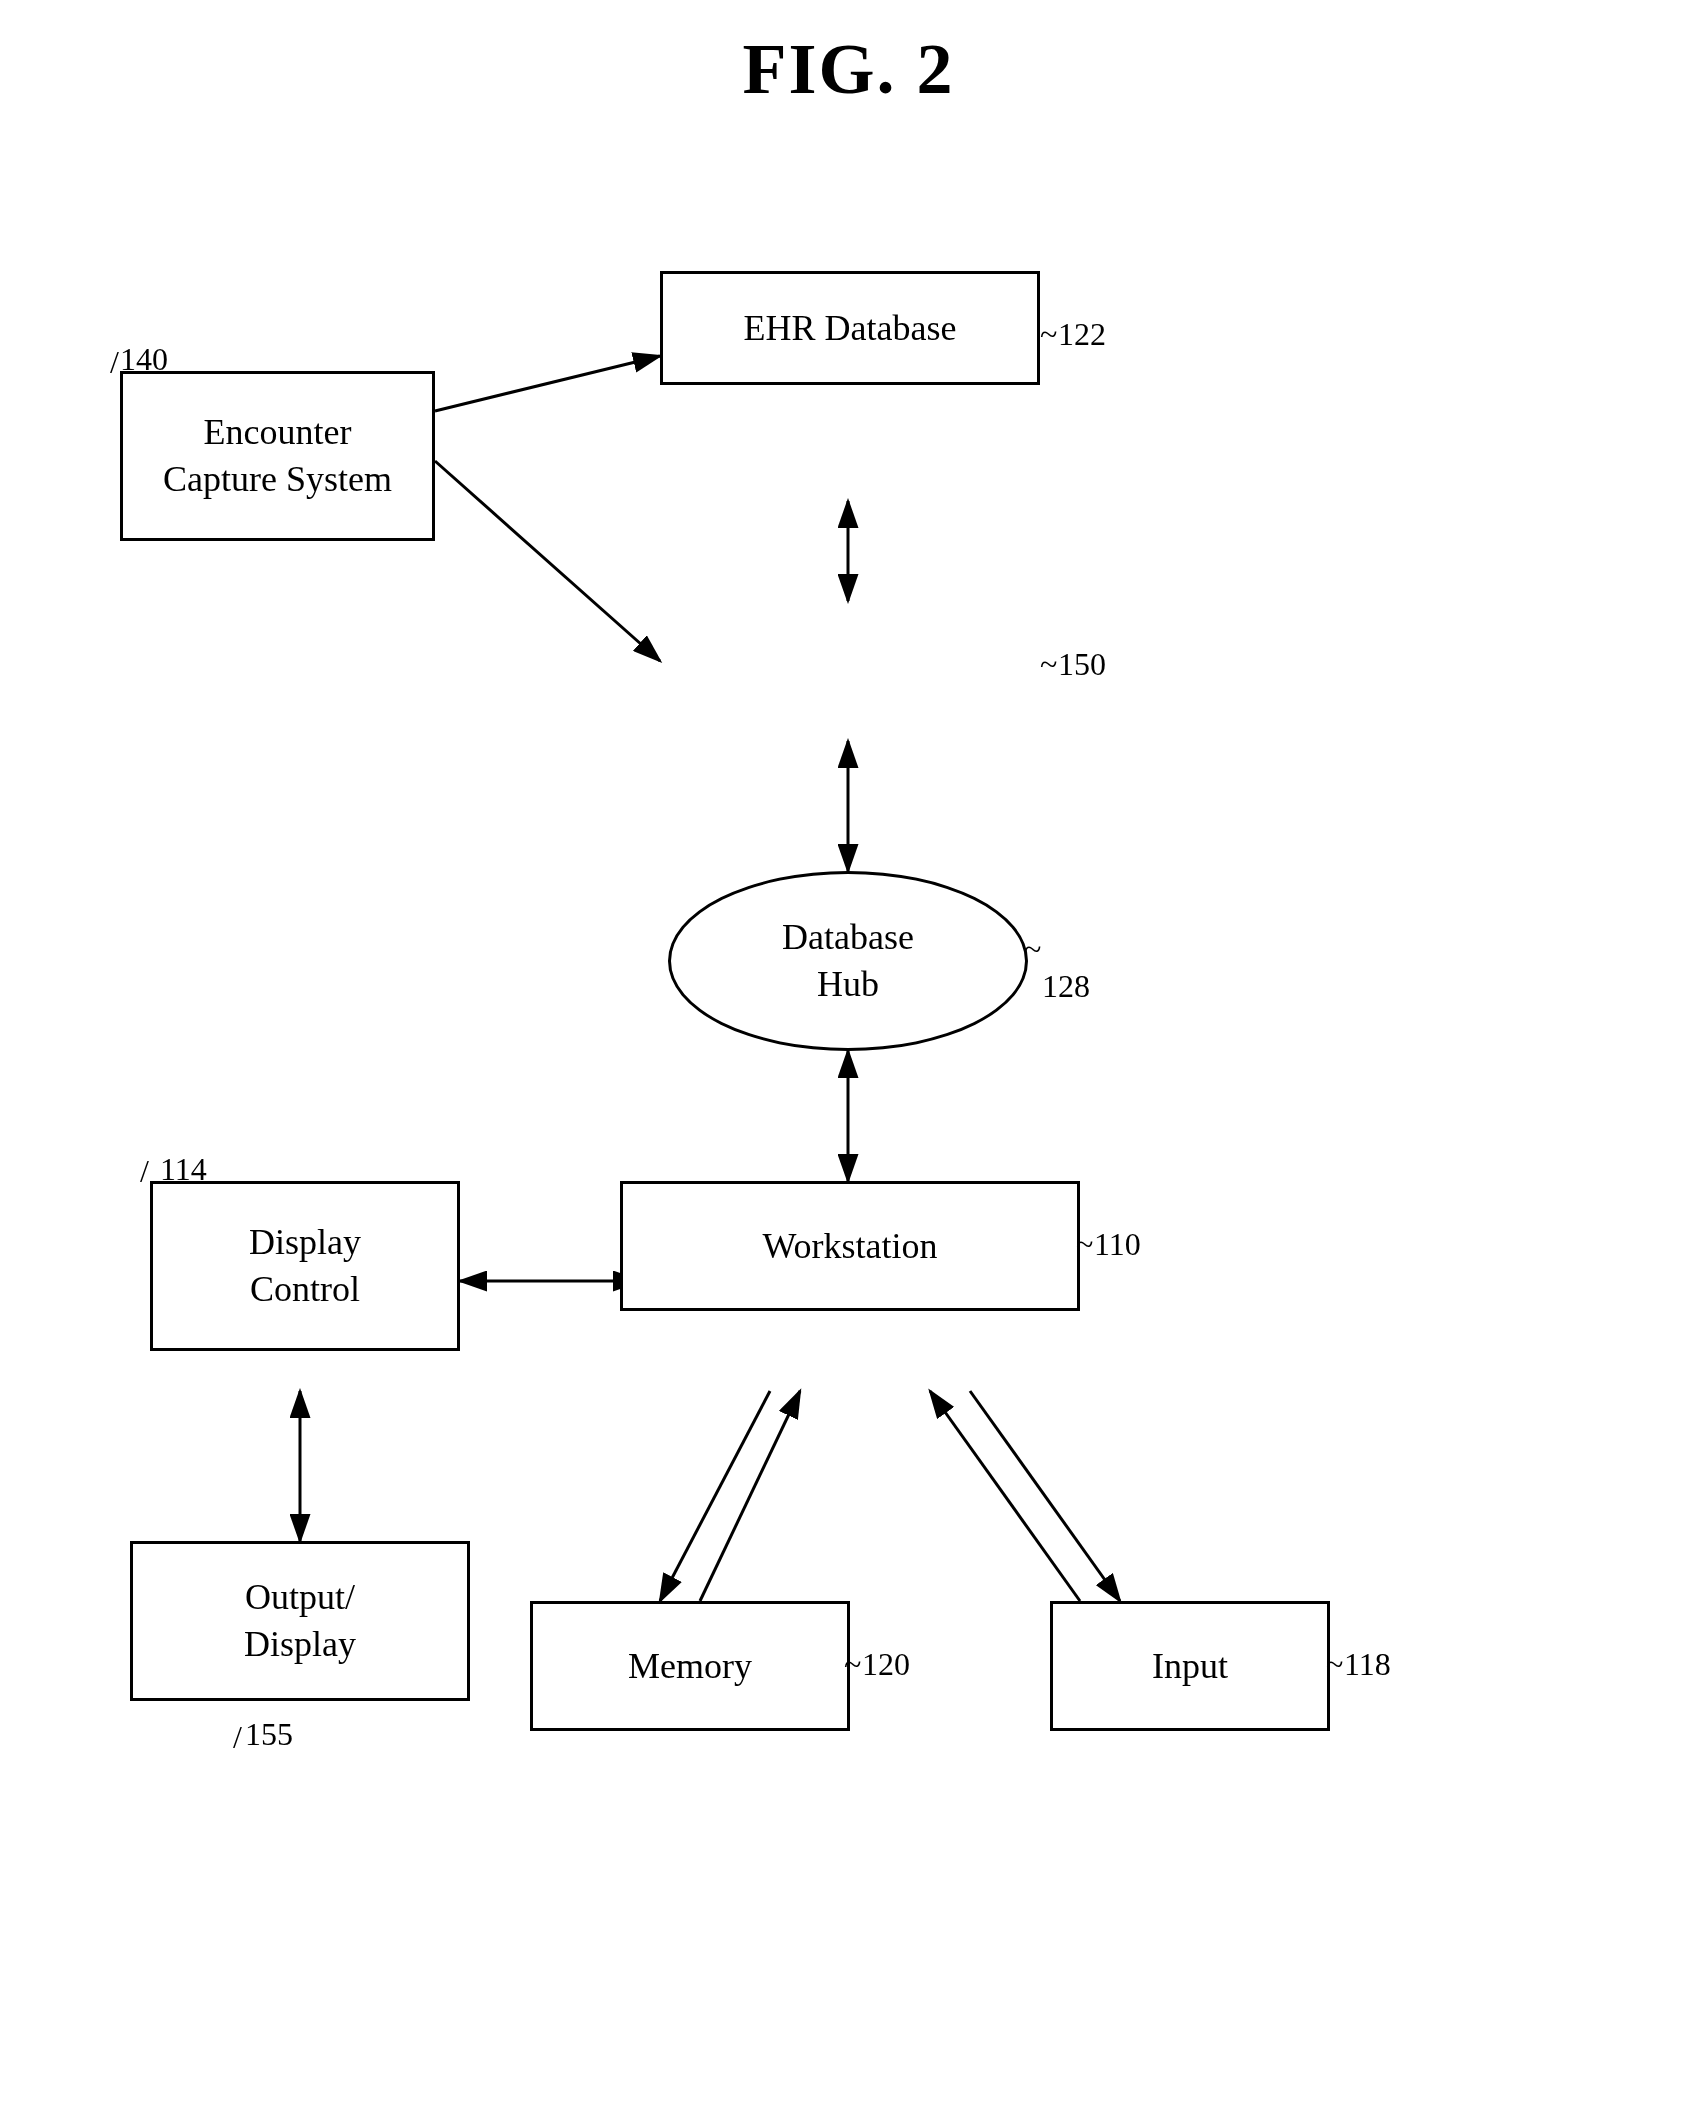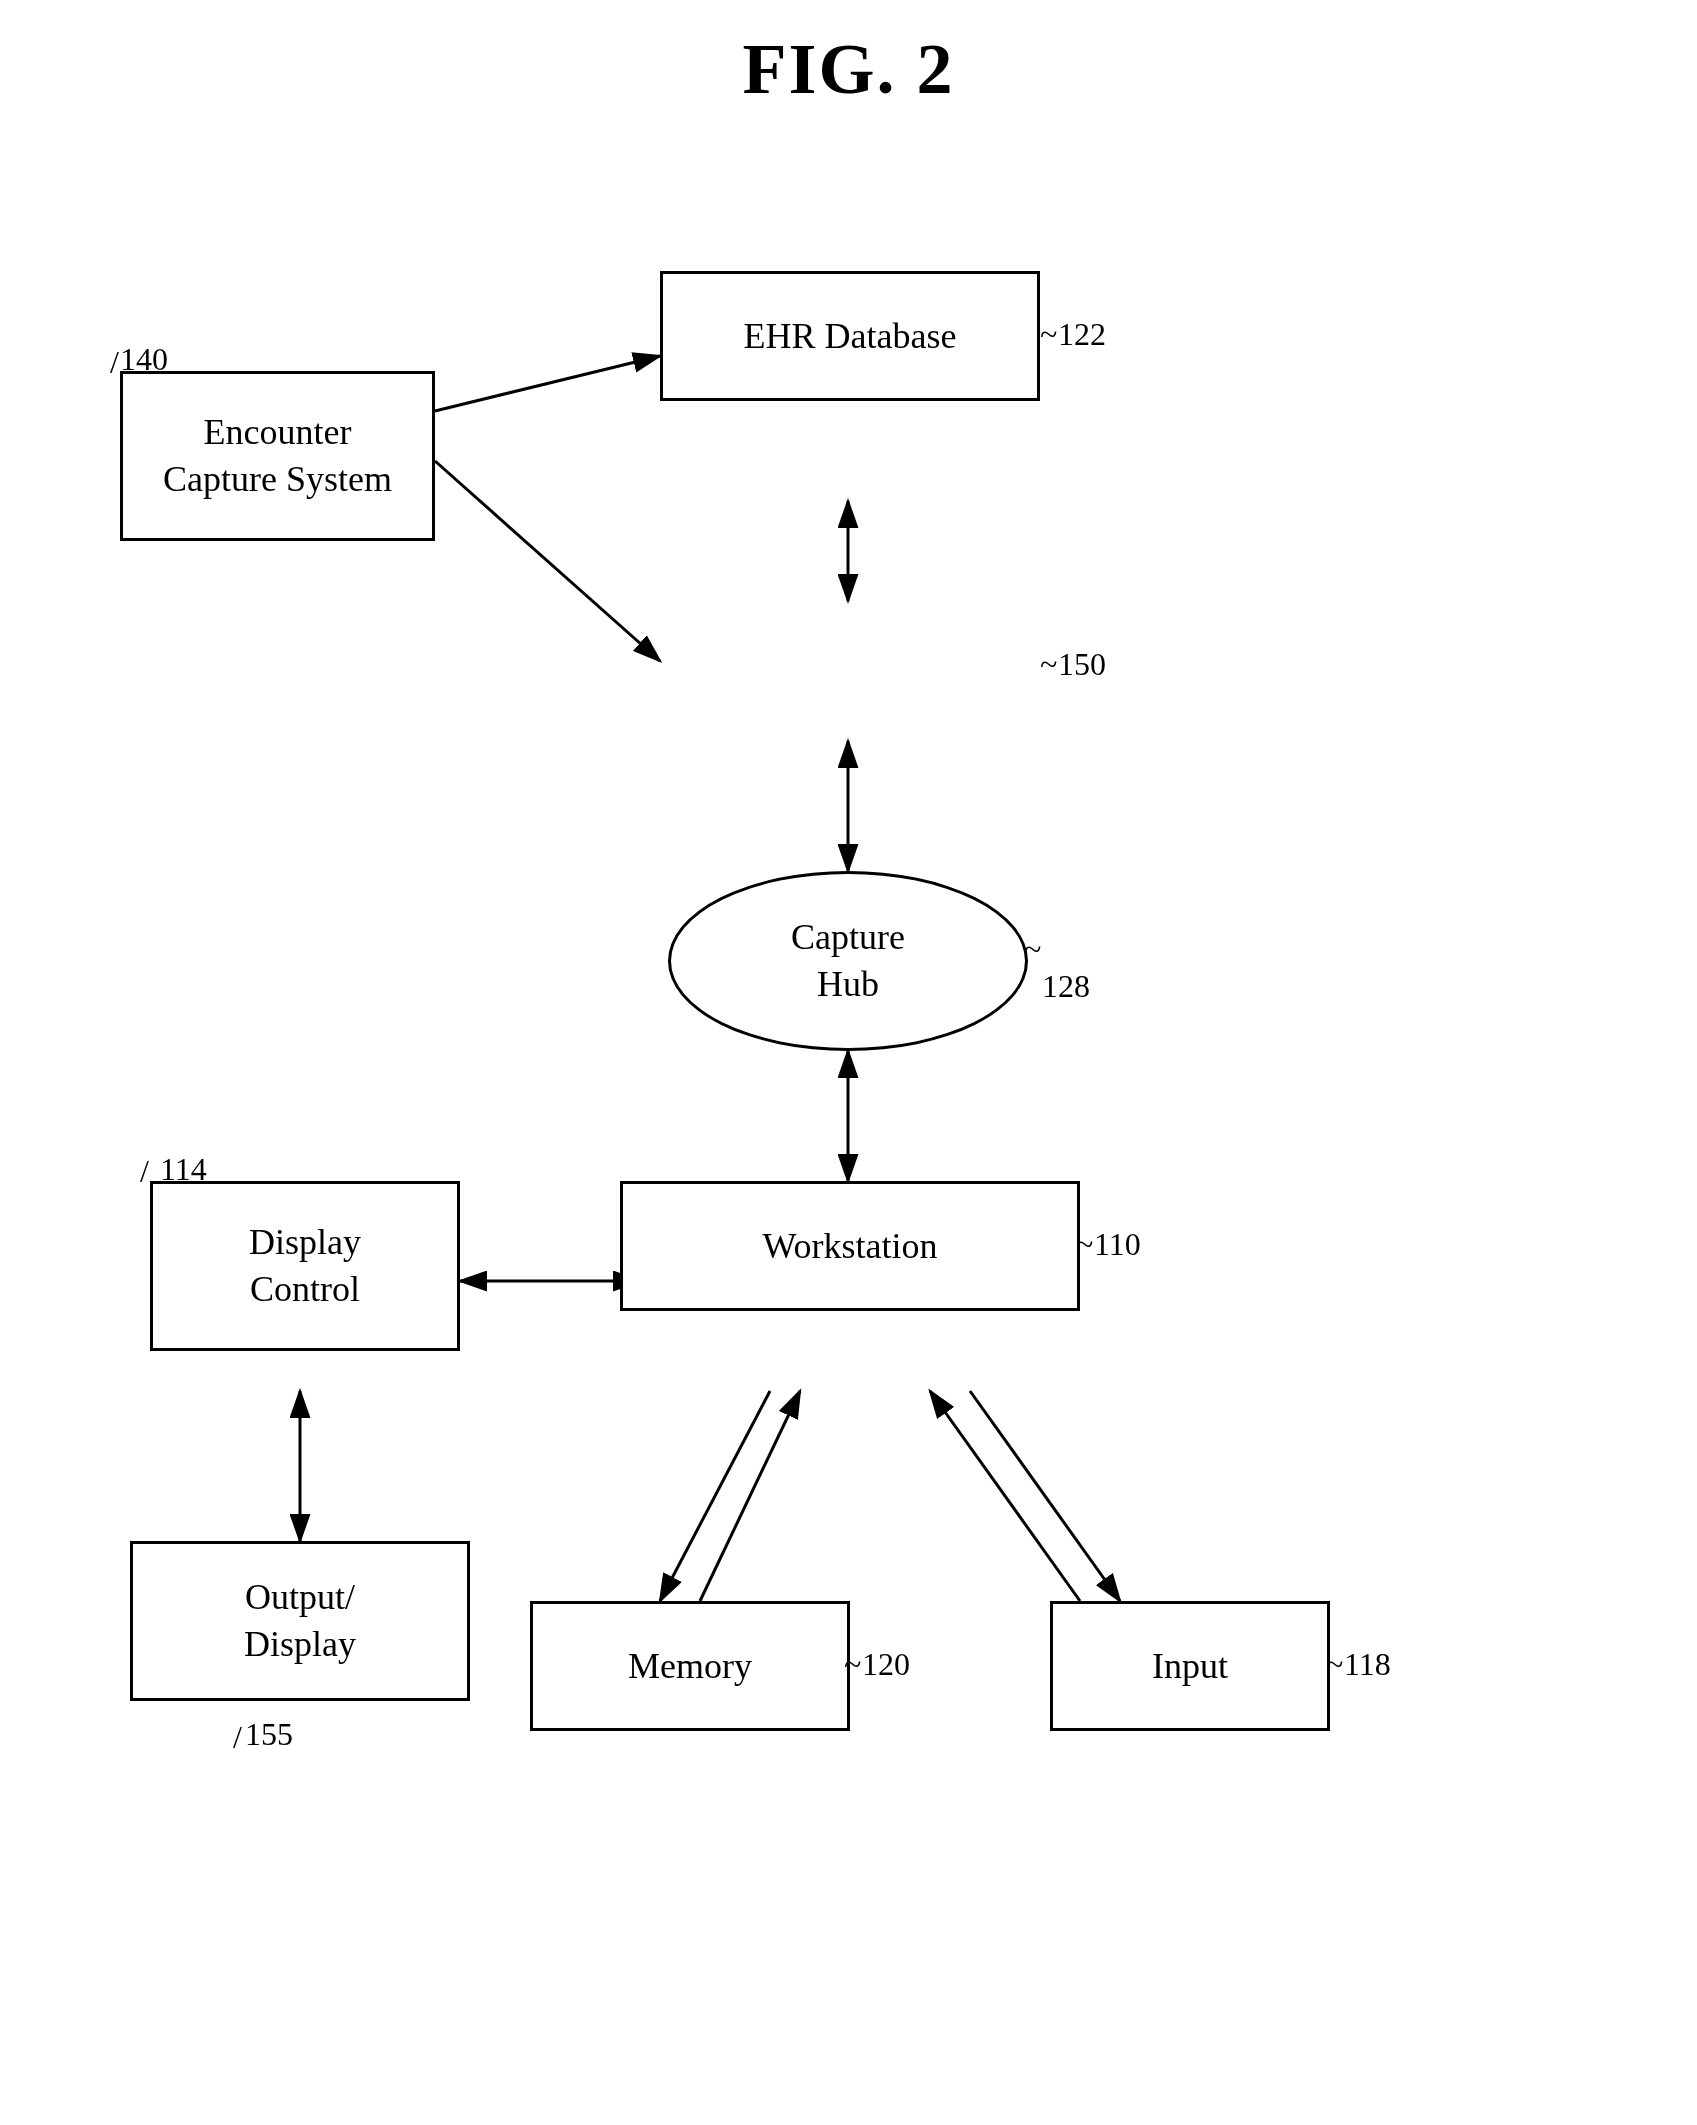--- a/index.html
+++ b/index.html
@@ -107,21 +107,21 @@
     <line x1="770" y1="1220" x2="660" y2="1430" stroke="#000" stroke-width="3" marker-end="url(#arrowhead)"></line>
 
     <line x1="700" y1="1430" x2="800" y2="1220" stroke="#000" stroke-width="3" marker-end="url(#arrowhead)"></line>
 
     <line x1="970" y1="1220" x2="1120" y2="1430" stroke="#000" stroke-width="3" marker-end="url(#arrowhead)"></line>
 
     <line x1="1080" y1="1430" x2="930" y2="1220" stroke="#000" stroke-width="3" marker-end="url(#arrowhead)"></line>
 
   </svg>
 
-  <div class="box" style="left: 660px; top: 100px; width: 380px; height: 130px;">
+  <div class="box" style="left: 660px; top: 100px; width: 380px; height: 114px;">
     <span>EHR Database</span>
   </div>
 
   <div class="ref-label" style="left: 1058px; top: 145px;">
     <span>122</span>
   </div>
 
   <div style="position:absolute; left:1040px; top:145px; font-size:32px;">~</div>
 
   <div class="box" style="left: 120px; top: 200px; width: 315px; height: 170px;">
@@ -135,21 +135,21 @@
 
   <div style="position:absolute; left:110px; top:173px; font-size:32px;">/</div>
 
 
   <div class="ref-label" style="left: 1058px; top: 475px;">
     <span>150</span>
   </div>
   <div style="position:absolute; left:1040px; top:475px; font-size:32px;">~</div>
 
   <div class="ellipse" style="left: 668px; top: 700px; width: 360px; height: 180px;">
-    <span style="white-space:pre-line;">Capture
+    <span style="white-space:pre-line;">Database
 Hub</span>
   </div>
 
   <div class="ref-label" style="left: 1042px; top: 760px; margin-top: 37px;">
     <span>128</span>
   </div>
   <div style="position:absolute; left:1024px; top:760px; font-size:32px;">~</div>
 
   <div class="box" style="left: 620px; top: 1010px; width: 460px; height: 130px;">
     <span>Workstation</span>

